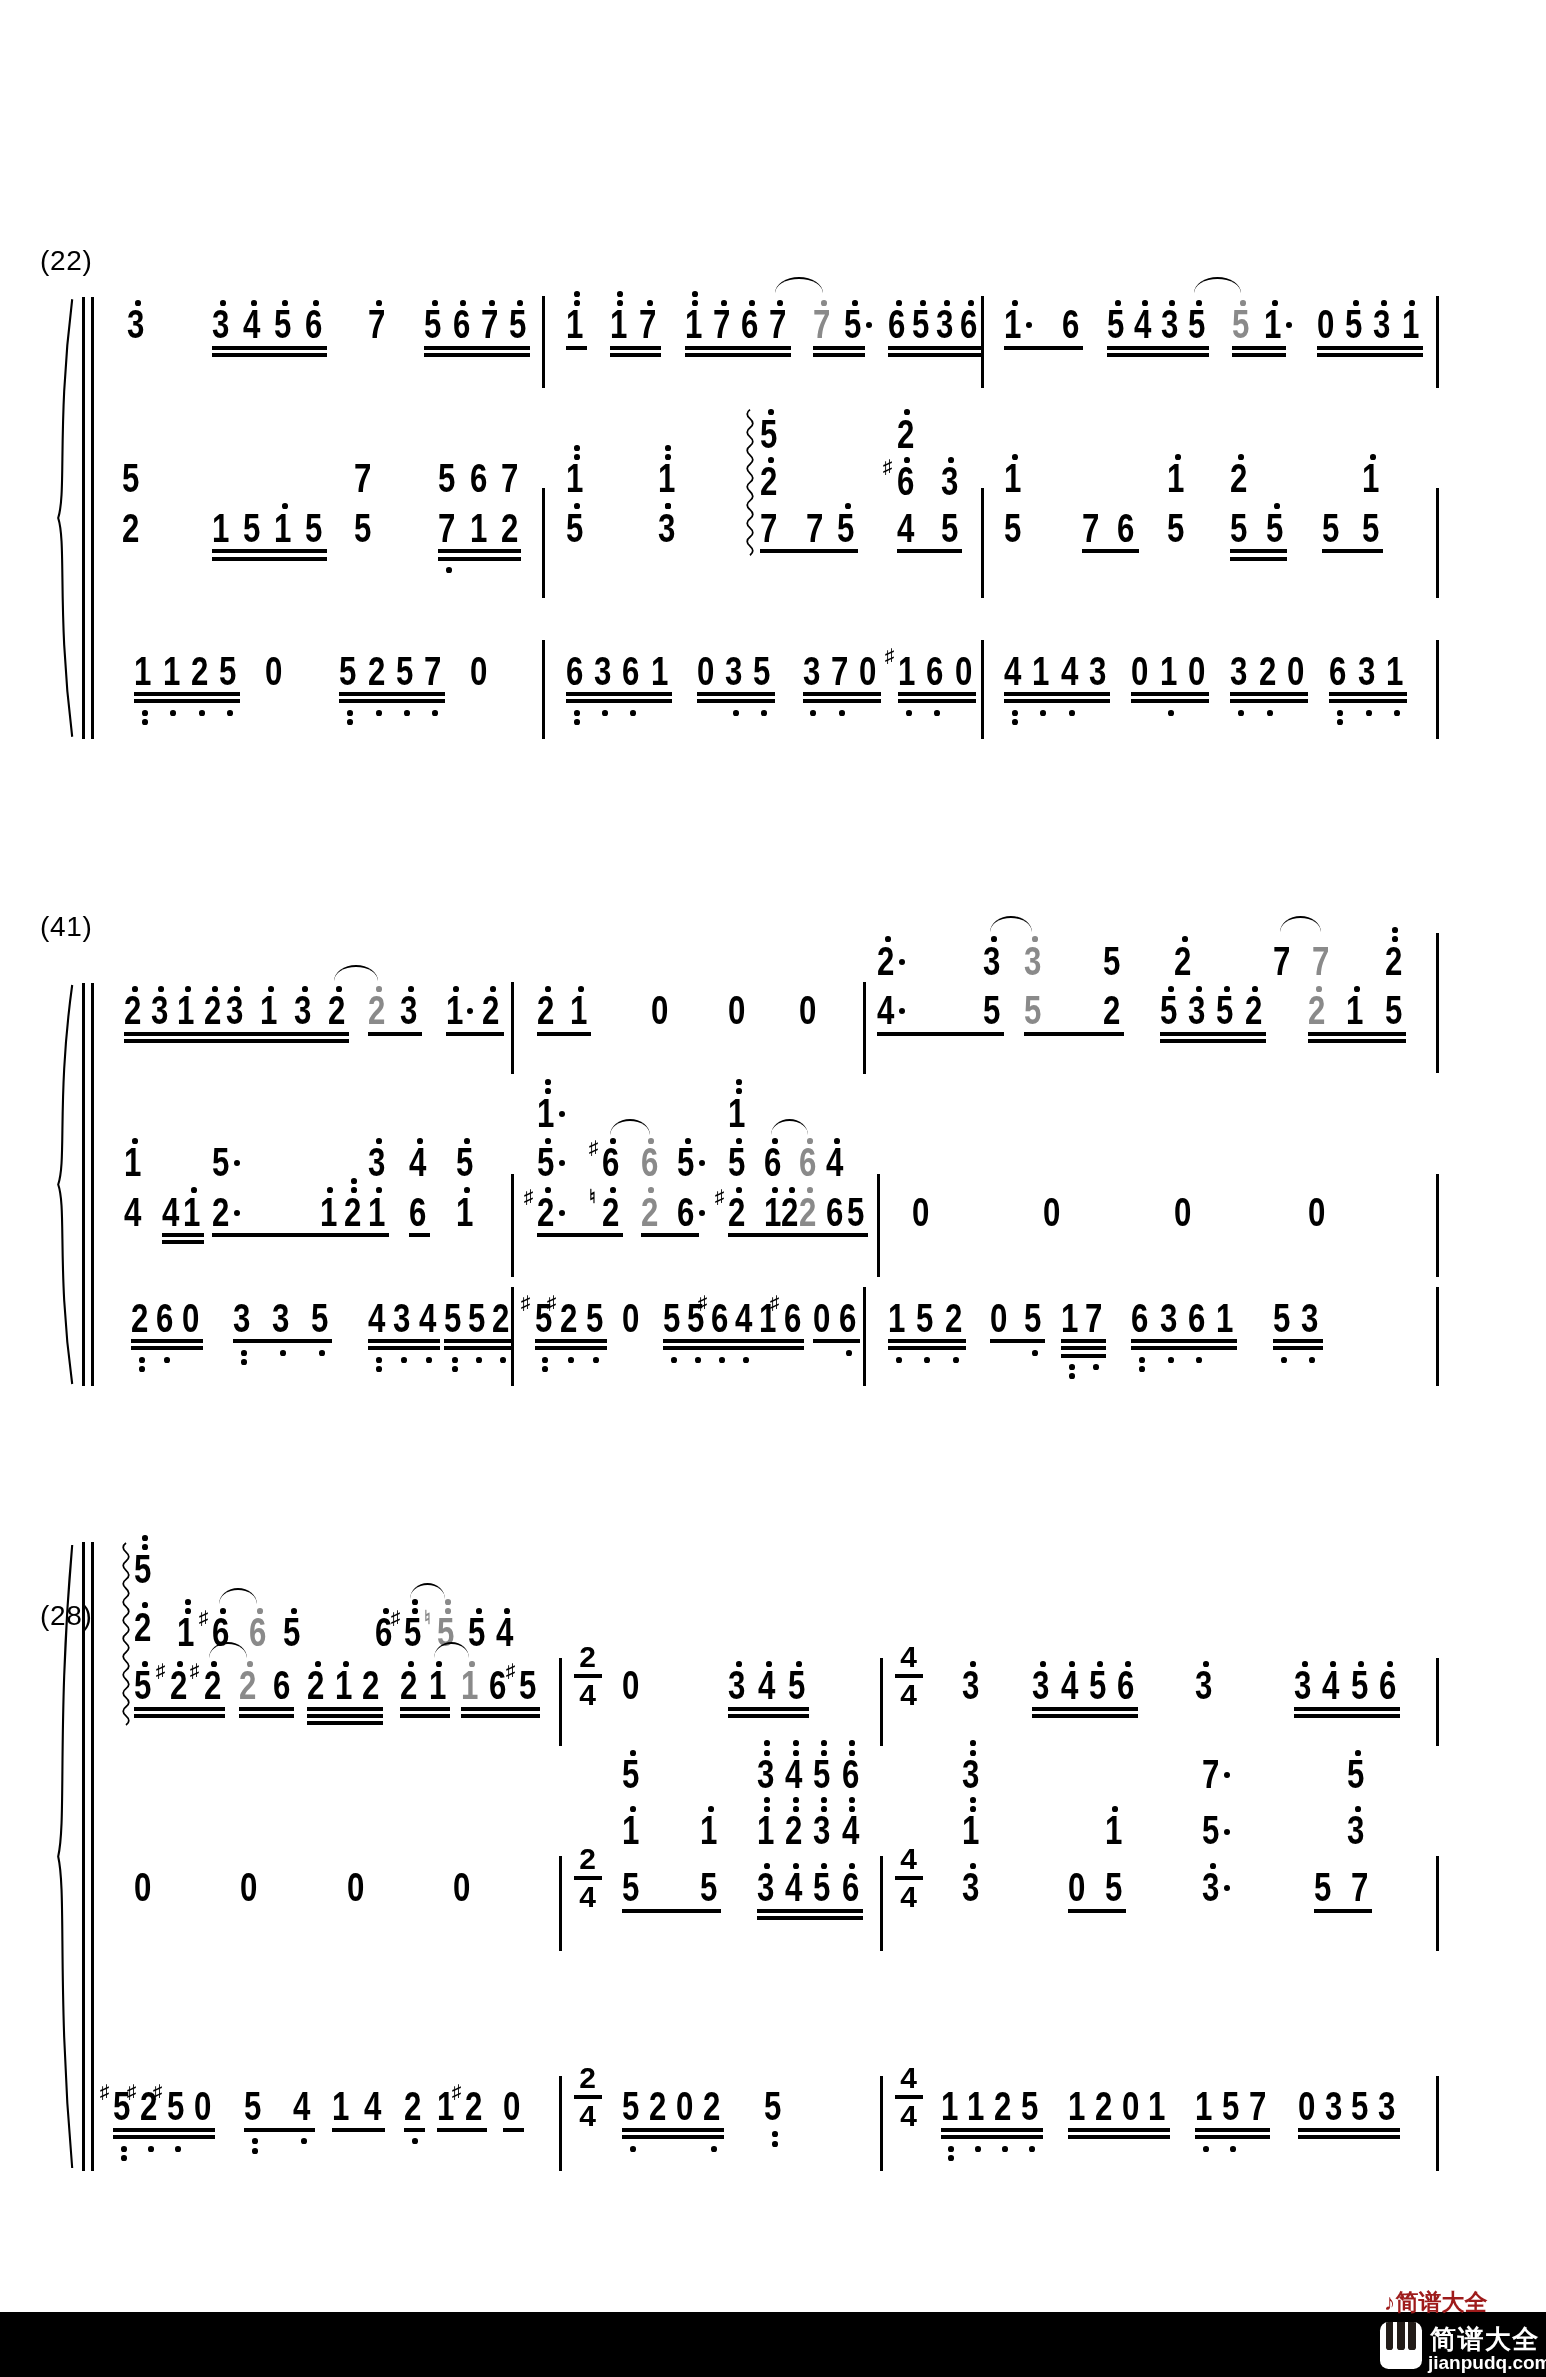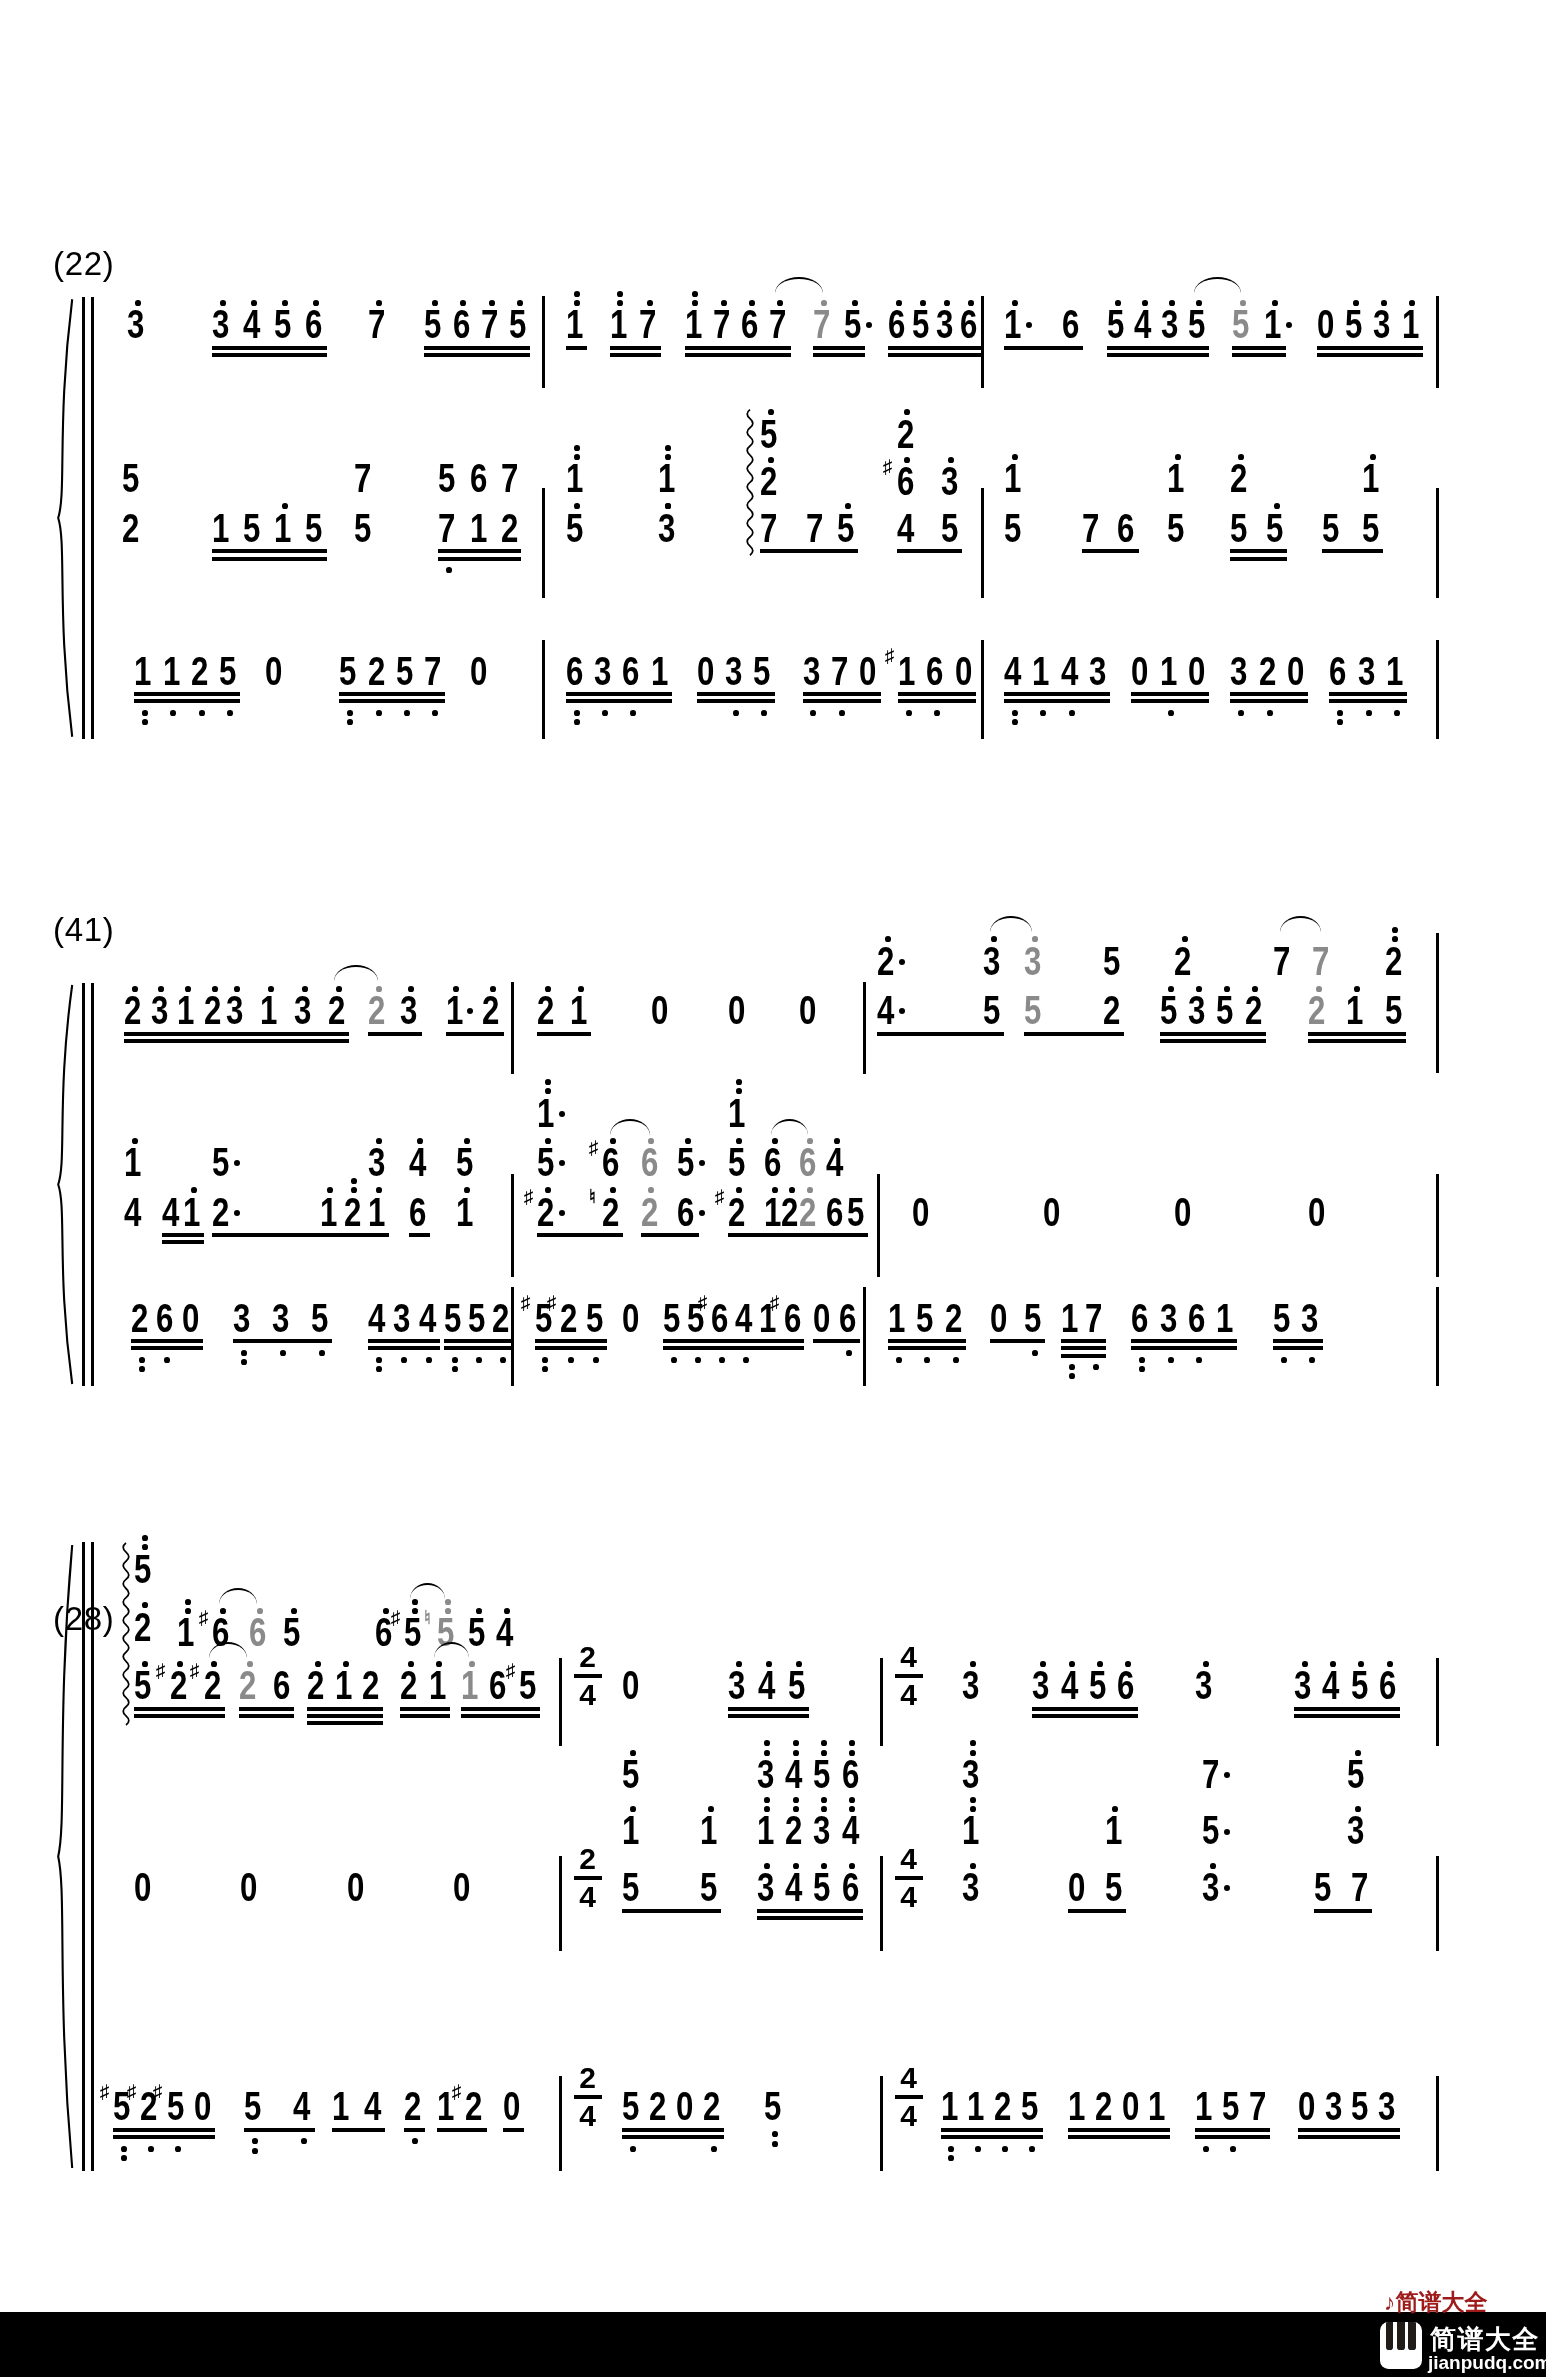--- a/index.html
+++ b/index.html
@@ -10,21 +10,21 @@
   .dg.gray{color:#8a8a8a;}
   .dot{position:absolute;width:5.7px;height:5.7px;border-radius:50%;background:#000;}
   .dot.gray{background:#8a8a8a;}
   .augdot{position:absolute;width:6.4px;height:6.4px;border-radius:50%;background:#000;}
   .acc{position:absolute;font-weight:700;font-size:19px;line-height:19px;color:#000;}
   .acc.gray{color:#8a8a8a;}
   .beam{position:absolute;height:3.5px;background:#000;}
   .bline{position:absolute;background:#000;}
   .tie{position:absolute;height:14px;border-top:2.1px solid #000;
        border-radius:50% 50% 0 0/100% 100% 0 0;}
-  .lab{position:absolute;font-size:33px;font-weight:400;color:#000;letter-spacing:0.7px;margin-left:13px;}
+  .lab{position:absolute;font-size:28px;font-weight:400;color:#000;letter-spacing:0.7px;}
   .ts{position:absolute;width:33px;text-align:center;font-weight:700;color:#000;}
   .ts .n,.ts .d{font-size:30px;line-height:30px;display:block;}
   .ts .bar{display:block;width:28px;height:3.5px;background:#000;margin:2.1px auto;}
   #footer-bar{position:absolute;left:0;top:2312px;width:1547px;height:65px;background:#000;}
   .redlogo{position:absolute;left:1384px;top:2287px;width:219px;height:27px;overflow:hidden;
            color:#9e1b1b;font-size:23px;font-weight:700;white-space:nowrap;}
   .piano{position:absolute;left:1380px;top:2322px;width:42px;height:47px;background:#fff;
          border-radius:8.5px;overflow:hidden;}
   .piano .k{position:absolute;top:0;width:7.8px;height:28px;background:#221c18;border-radius:0 0 2.8px 2.8px;}
   .site{position:absolute;left:1430px;top:2322px;color:#fff;font-size:26px;font-weight:700;letter-spacing:1.4px;}

